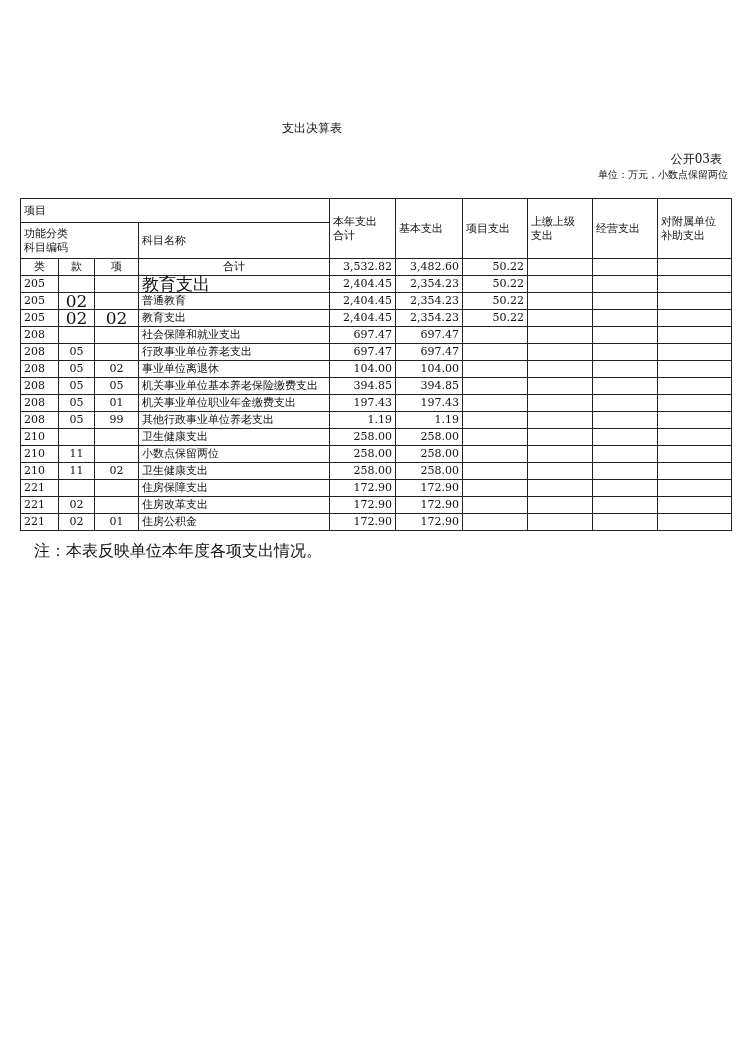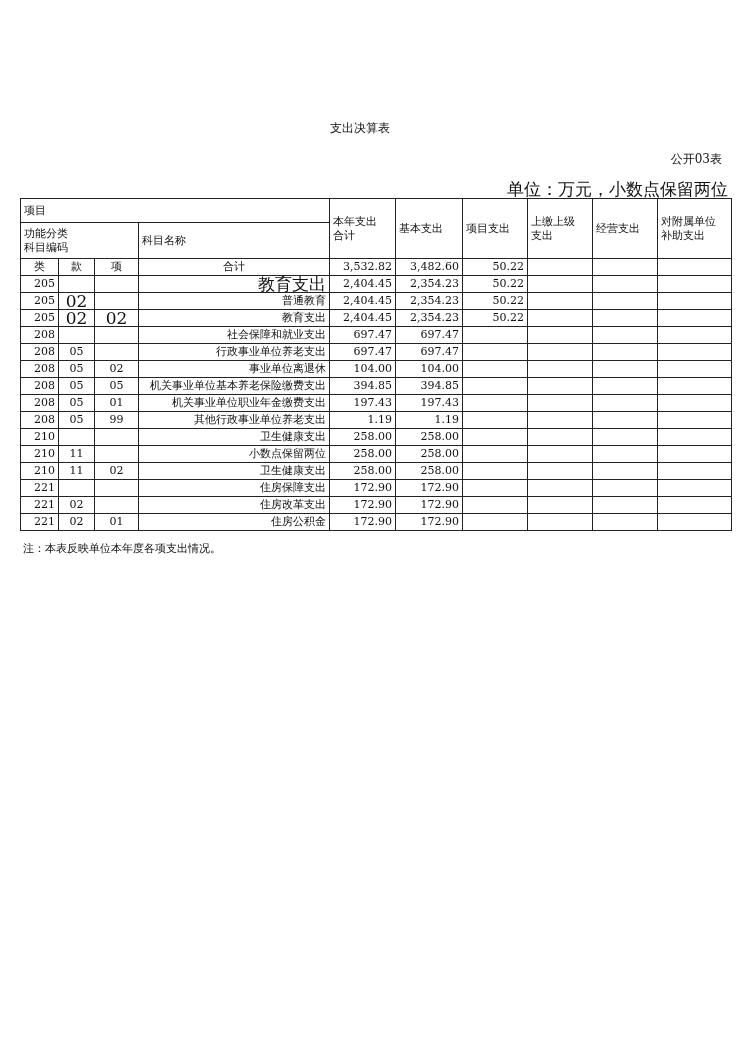--- a/index.html
+++ b/index.html
@@ -1,28 +1,28 @@
 <!DOCTYPE html>
 <html><head>
   <meta charset="utf-8">
   <style>
     html, body { margin: 0; padding: 0; background: #ffffff; }
     body { width: 750px; height: 1061px; position: relative; font-family: "DejaVu Serif", "Liberation Serif", serif; color: #111; }
-    .title { position: absolute; top: 120px; left: 0; width: 624px; text-align: center; font-size: 12px; padding-left: 48px; }
+    .title { position: absolute; top: 120px; left: 0; width: 624px; text-align: center; font-size: 12px; }
     .form-no { position: absolute; top: 151px; right: 28px; font-size: 12px; }
-    .unit { position: absolute; top: 178px; right: 22px; font-size: 17px; }
+    .unit { position: absolute; top: 168px; right: 22px; font-size: 10px; }
     table.main { position: absolute; top: 198px; left: 20px; border-collapse: collapse; table-layout: fixed; width: 711px; font-size: 11px; }
     table.main td, table.main th { border: 1px solid #222; padding: 0 3px; height: 16px; line-height: 16px; font-weight: normal; white-space: nowrap; overflow: hidden; }
     table.main { border: 1.5px solid #222; }
     .hdr { text-align: left; line-height: 14px !important; }
     .c { text-align: center; }
     .r { text-align: right; }
-    .l { text-align: right; }
+    .l { text-align: left; }
     .big { font-size: 17px; }
-    .note { position: absolute; top: 541px; left: 23px; font-size: 11px; text-align: center; }
+    .note { position: absolute; top: 541px; left: 34px; font-size: 16px; text-align: center; }
   </style>
 </head>
 <body>
 
 <div class="title">支出决算表</div>
 <div class="form-no">公开03表</div>
 <div class="unit">单位：万元，小数点保留两位</div>
 
 <table class="main">
   <colgroup>

